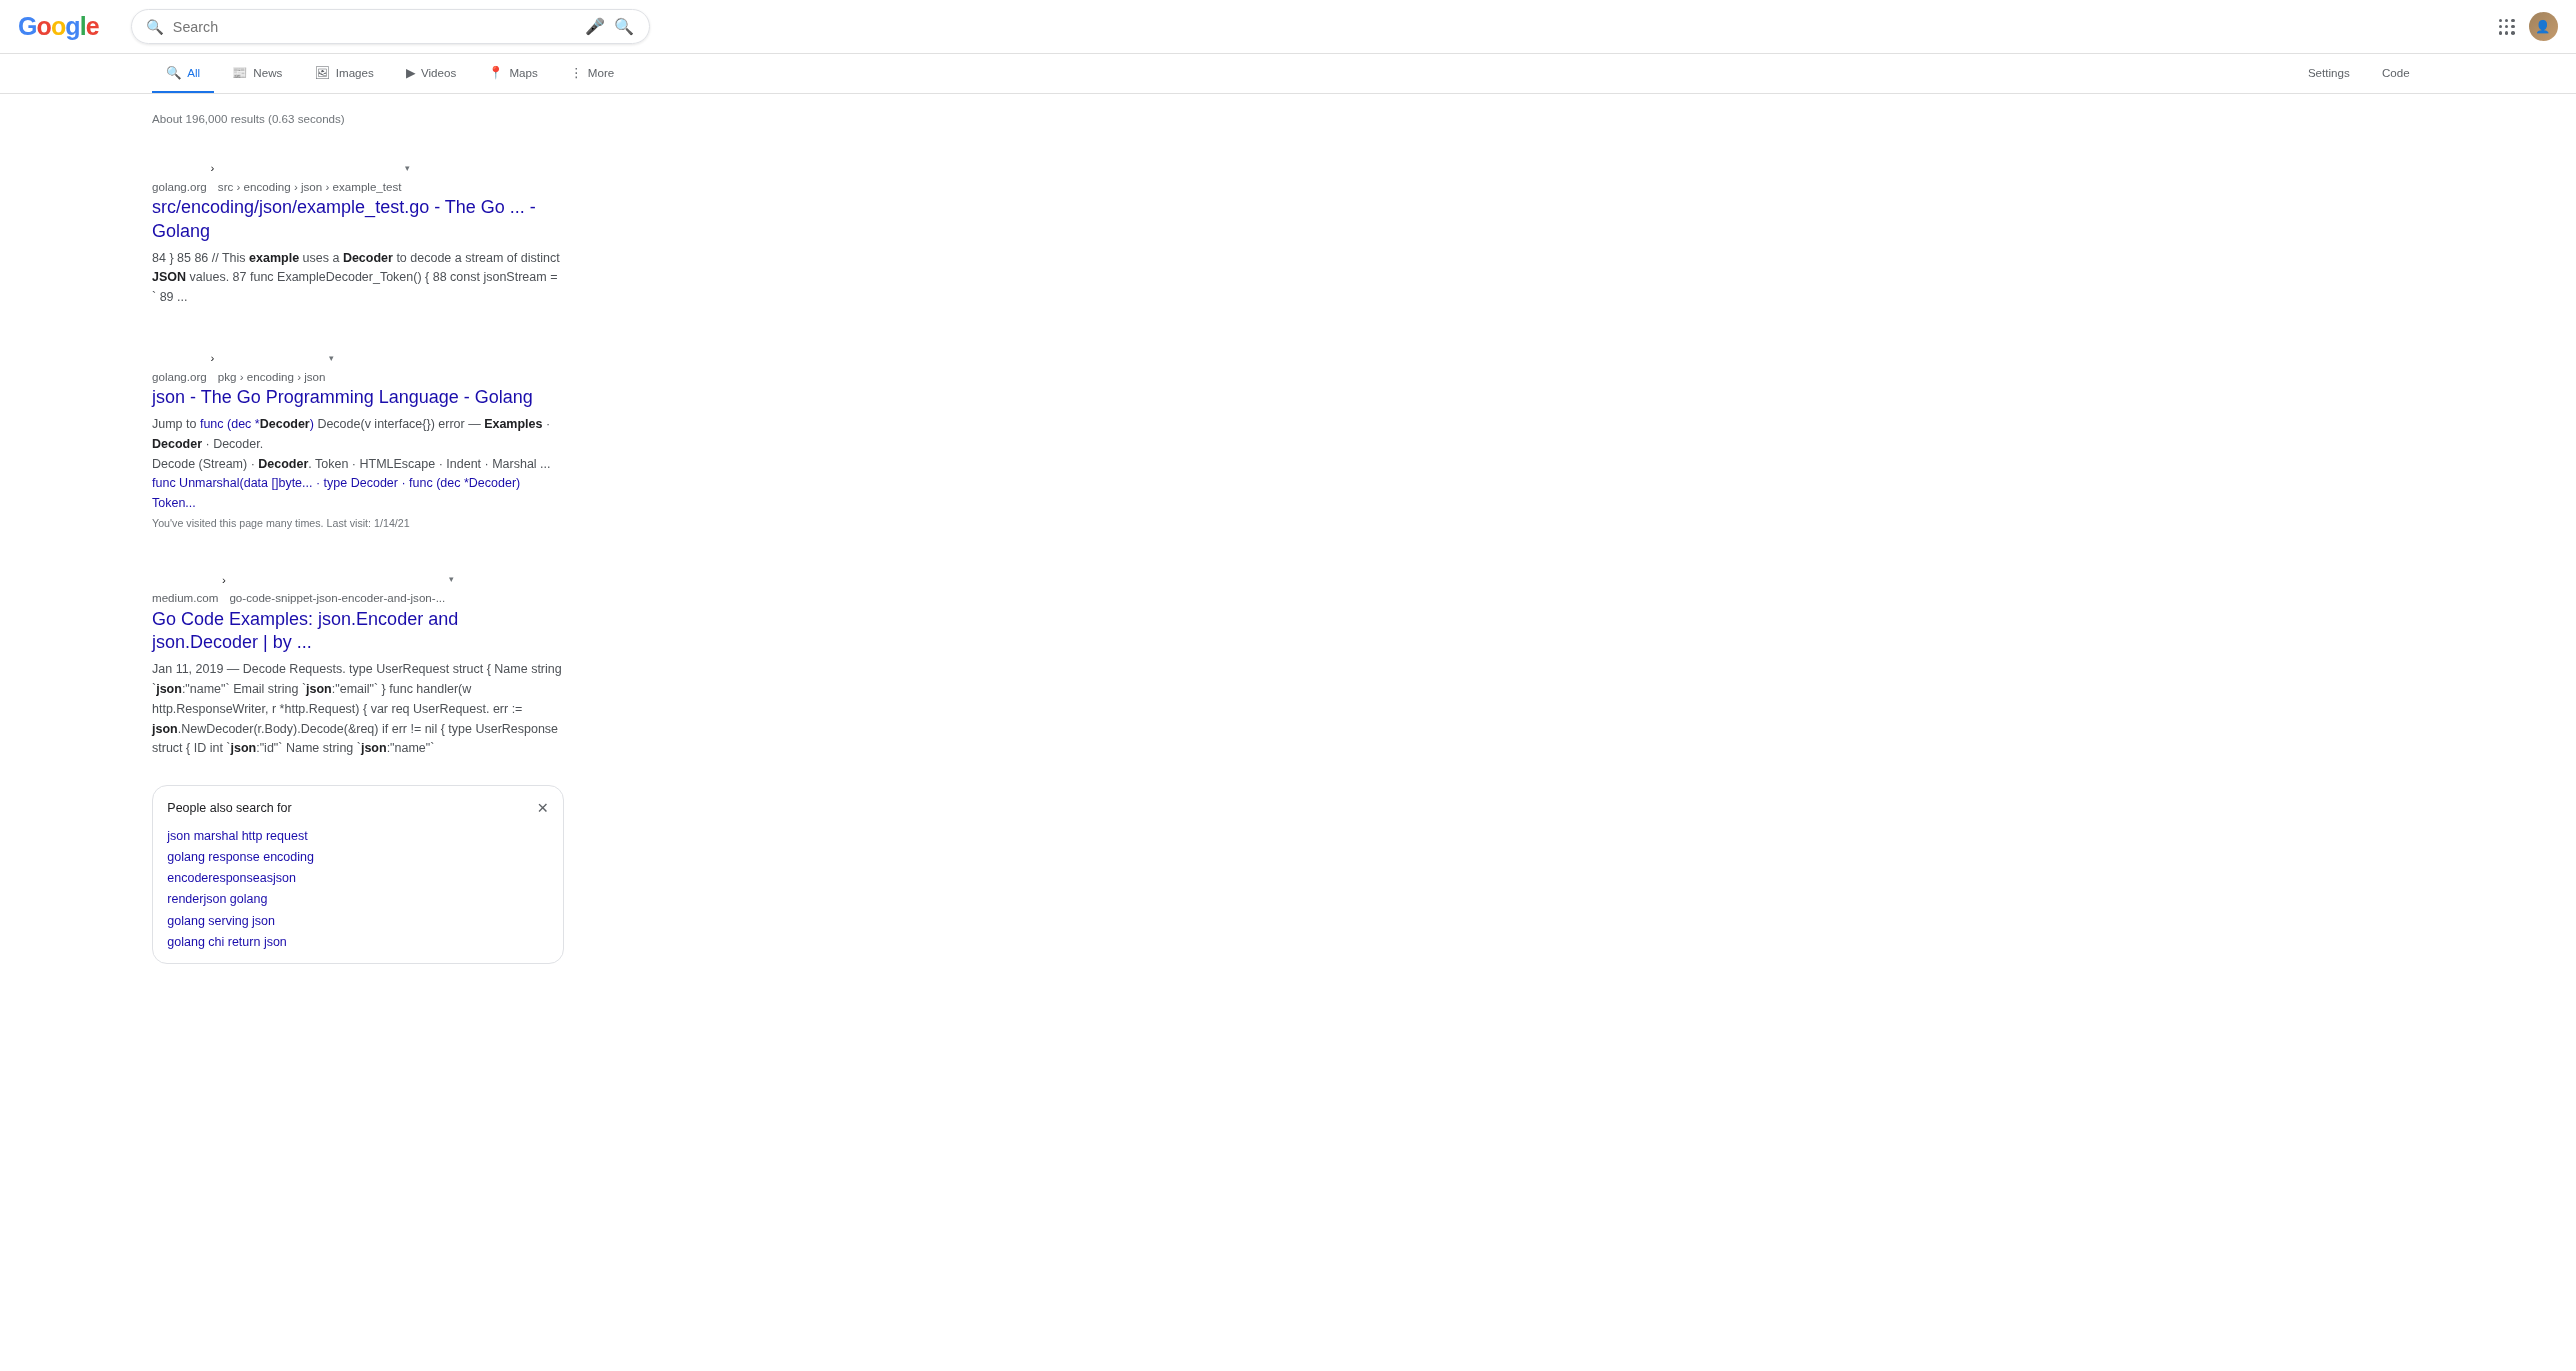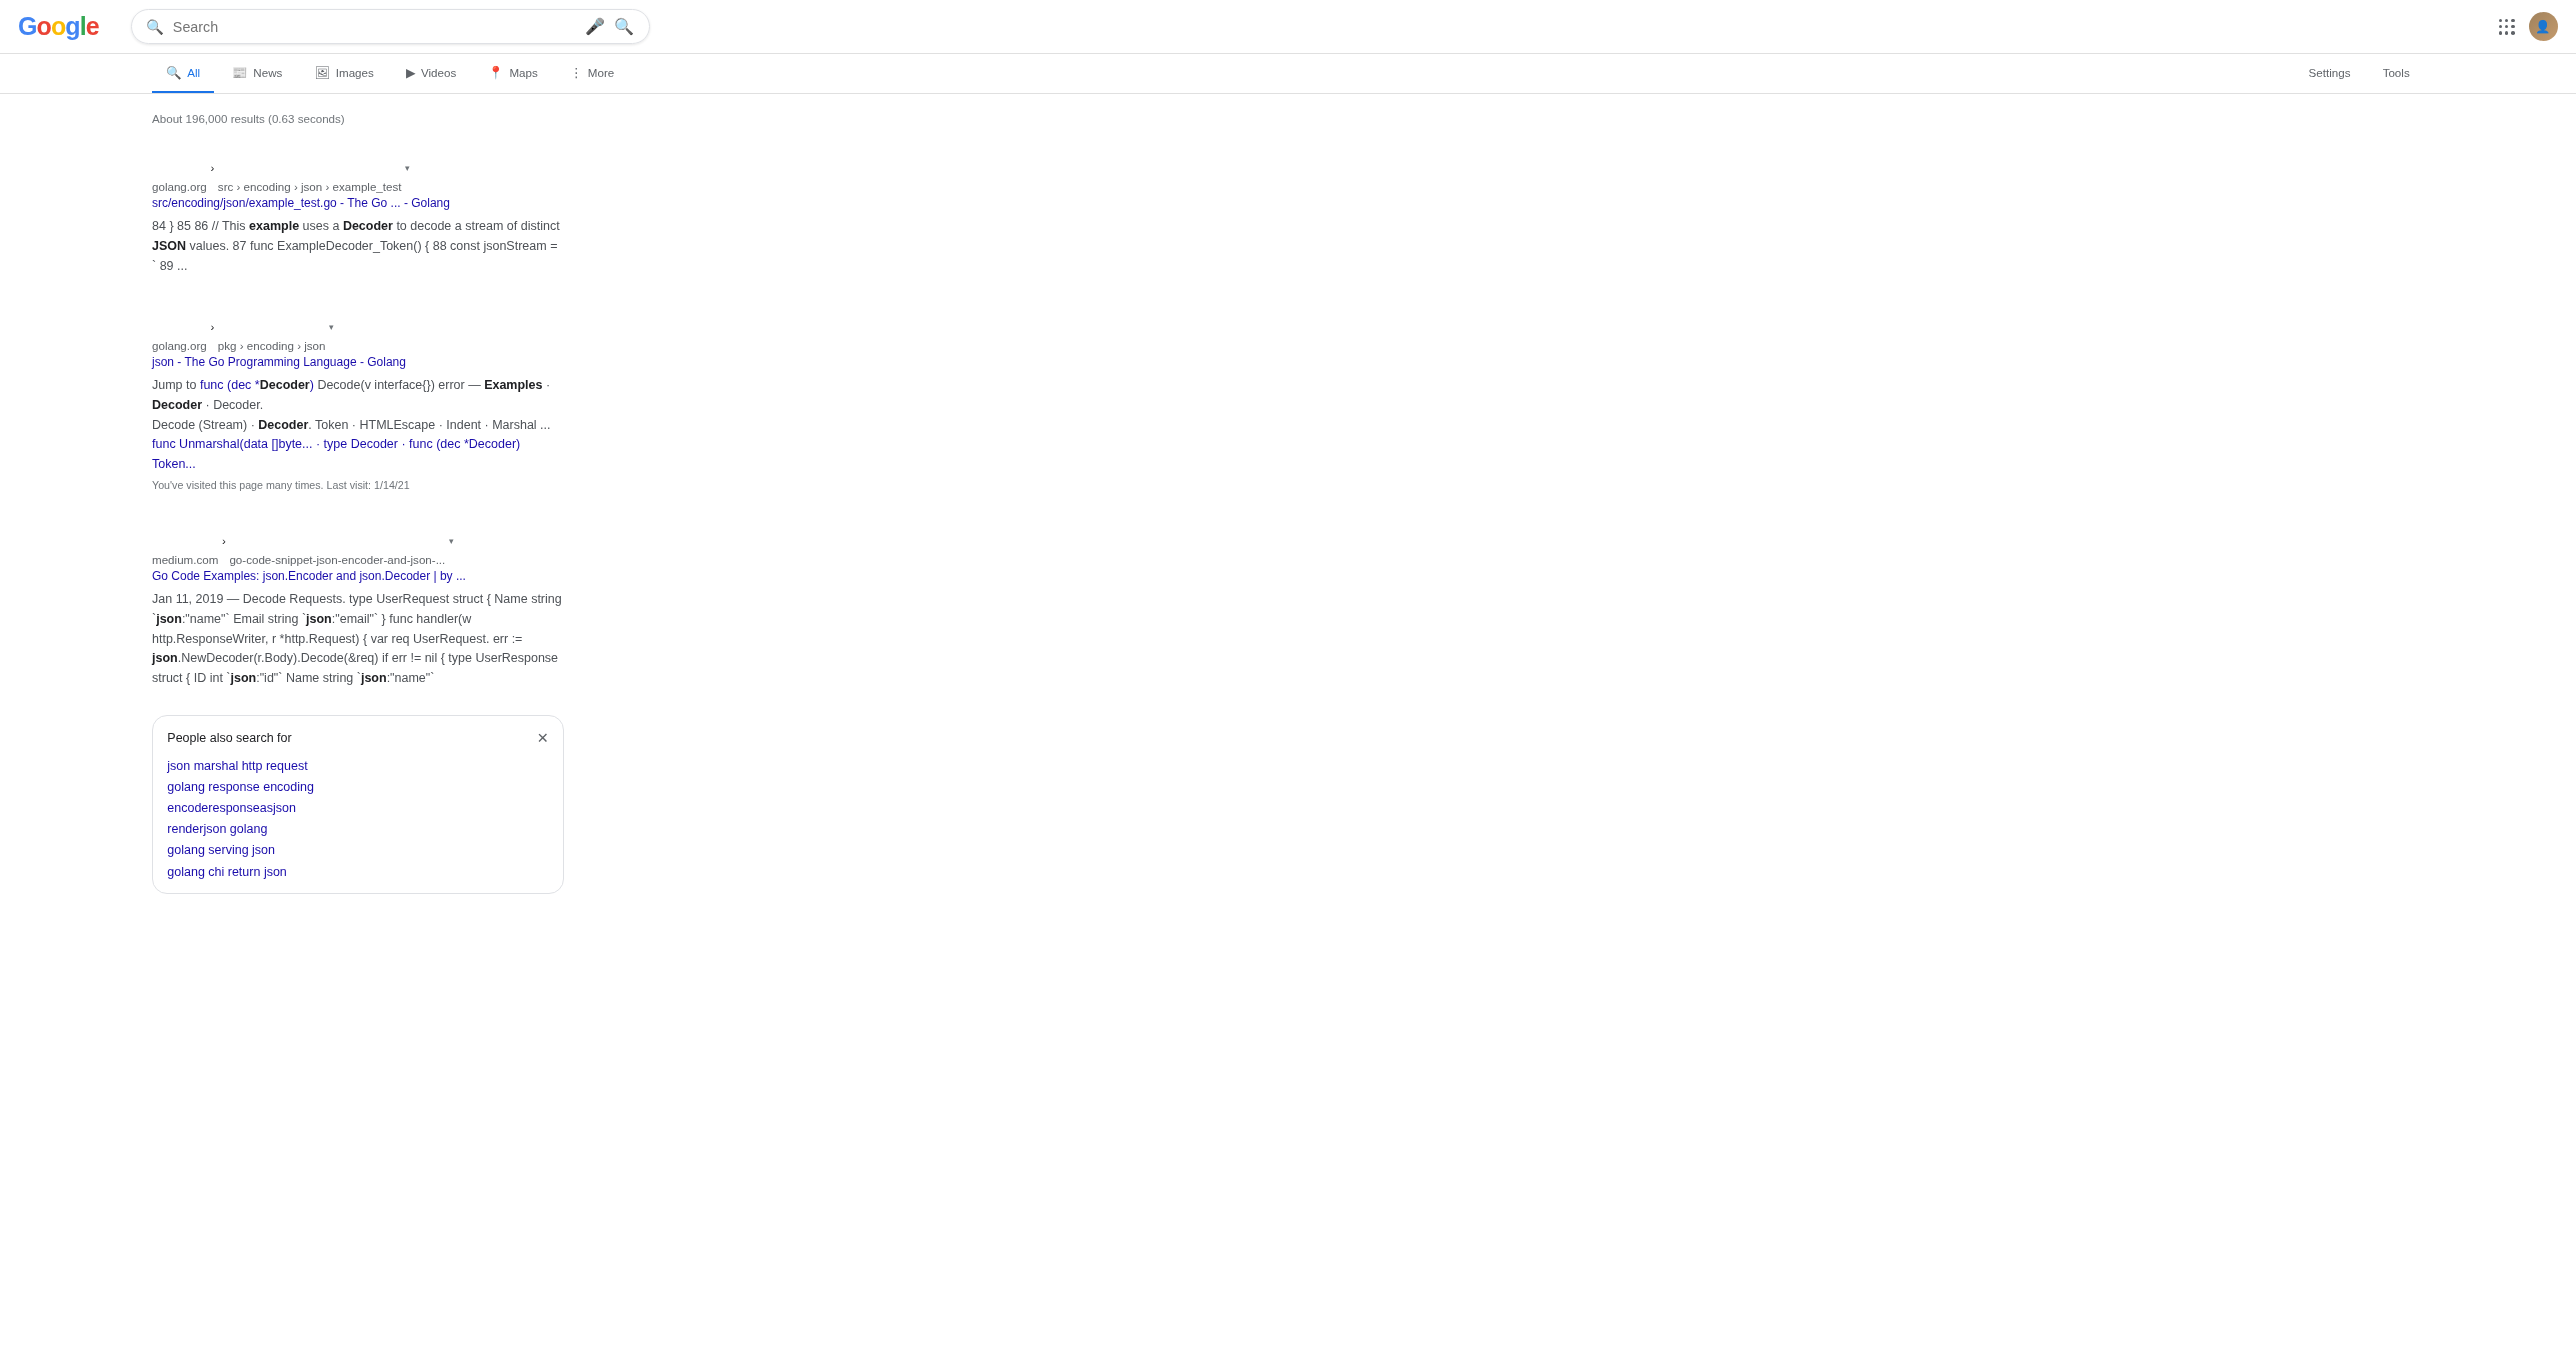--- a/index.html
+++ b/index.html
@@ -128,21 +128,21 @@
       font-size: 11.6px;
       color: #202124;
       margin-bottom: 3.6px;
     }
     .result-url-breadcrumb {
       color: #5f6368;
       margin-top: 37px;
     }
     .result-url-chevron { font-size: 9px; color: #70757a; cursor: pointer; }
     .result-title {
-      font-size: 12px;
+      font-size: 18px;
       color: #1a0dab;
       cursor: pointer;
       text-decoration: none;
       line-height: 1.3;
       display: block;
       margin-bottom: 5.4px;
     }
     .result-snippet {
       font-size: 12.5px;
       color: #4d5156;
@@ -250,21 +250,21 @@
   <a class="nav-tab">
     <span class="nav-tab-icon">⋮</span>
     <span>More</span>
   </a>
   <div class="nav-divider"></div>
   <div class="nav-settings-tools">
     <a class="nav-tab">
       <span>Settings</span>
     </a>
     <a class="nav-tab">
-      <span>Tools</span>
+      <span>Code</span>
     </a>
   </div>
 </div>
 
 <div class="main-content">
   <div class="results-info">About 196,000 results (0.63 seconds)</div>
 
   <div class="result-item">
     <div class="result-url-line">
       <span class="result-url-breadcrumb">golang.org</span>

